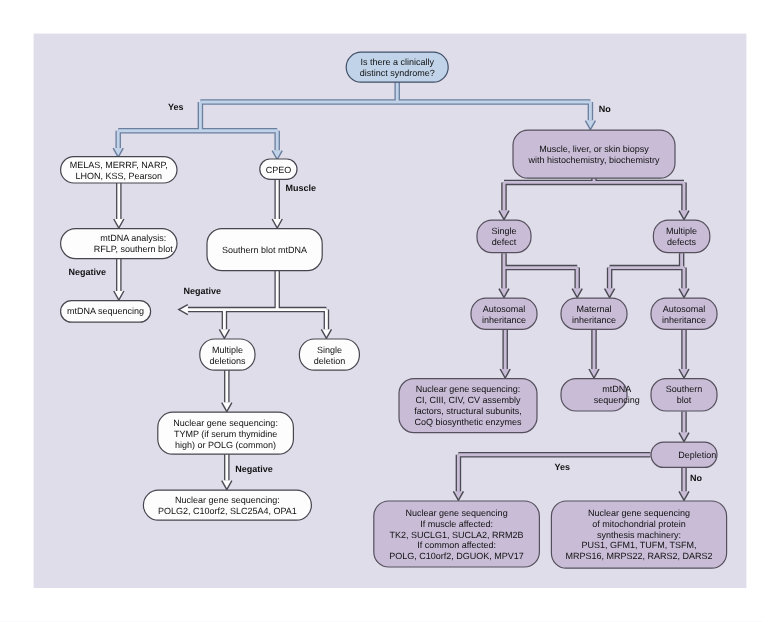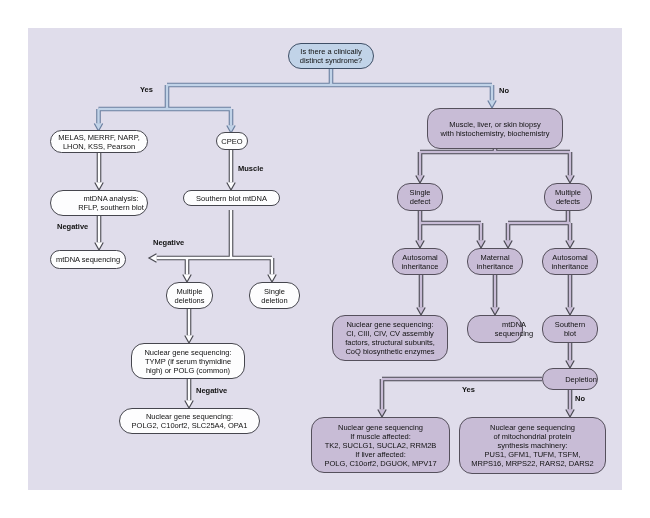--- a/index.html
+++ b/index.html
@@ -80,21 +80,21 @@
     <div>MELAS, MERRF, NARP,</div>
     <div>LHON, KSS, Pearson</div>
   </div>
   <div class="box white" style="left:216px;top:132px;width:32px;height:18px;">
     <div>CPEO</div>
   </div>
   <div class="box white" style="left:50px;top:190px;width:98px;height:26px;padding-left:26px;">
     <div>mtDNA analysis:</div>
     <div>RFLP, southern blot</div>
   </div>
-  <div class="box white" style="left:183px;top:190px;width:97px;height:16px;">
+  <div class="box white" style="left:172px;top:190px;width:97px;height:36px;">
     <div>Southern blot mtDNA</div>
   </div>
   <div class="box white" style="left:50px;top:250px;width:76px;height:19px;">
     <div>mtDNA sequencing</div>
   </div>
   <div class="box white" style="left:166px;top:282px;width:47px;height:27px;">
     <div>Multiple</div>
     <div>deletions</div>
   </div>
   <div class="box white" style="left:249px;top:282px;width:51px;height:27px;">
@@ -149,32 +149,32 @@
     <div>Southern</div>
     <div>blot</div>
   </div>
   <div class="box purple" style="left:542px;top:368px;width:56px;height:22px;padding-left:24px;">
     <div>Depletion</div>
   </div>
   <div class="box purple" style="left:311px;top:417px;width:139px;height:56px;">
     <div>Nuclear gene sequencing</div>
     <div>If muscle affected:</div>
     <div class="it">TK2, SUCLG1, SUCLA2, RRM2B</div>
-    <div>If liver affected:</div>
+    <div>If common affected:</div>
     <div class="it">POLG, C10orf2, DGUOK, MPV17</div>
   </div>
   <div class="box purple" style="left:459px;top:417px;width:147px;height:57px;">
     <div>Nuclear gene sequencing</div>
     <div>of mitochondrial protein</div>
     <div>synthesis machinery:</div>
     <div class="it">PUS1, GFM1, TUFM, TSFM,</div>
     <div class="it">MRPS16, MRPS22, RARS2, DARS2</div>
   </div>
 
   <div class="lbl" style="left:140px;top:85px;">Yes</div>
   <div class="lbl" style="left:499px;top:86px;">No</div>
-  <div class="lbl" style="left:238px;top:164px;text-align:right;">Muscle</div>
+  <div class="lbl" style="left:238px;top:152px;text-align:right;">Muscle</div>
   <div class="lbl" style="left:57px;top:222px;">Negative</div>
   <div class="lbl" style="left:153px;top:238px;">Negative</div>
   <div class="lbl" style="left:196px;top:386px;">Negative</div>
   <div class="lbl" style="left:462px;top:385px;">Yes</div>
   <div class="lbl" style="left:575px;top:394px;">No</div>
 </div>
 
 </body></html>

